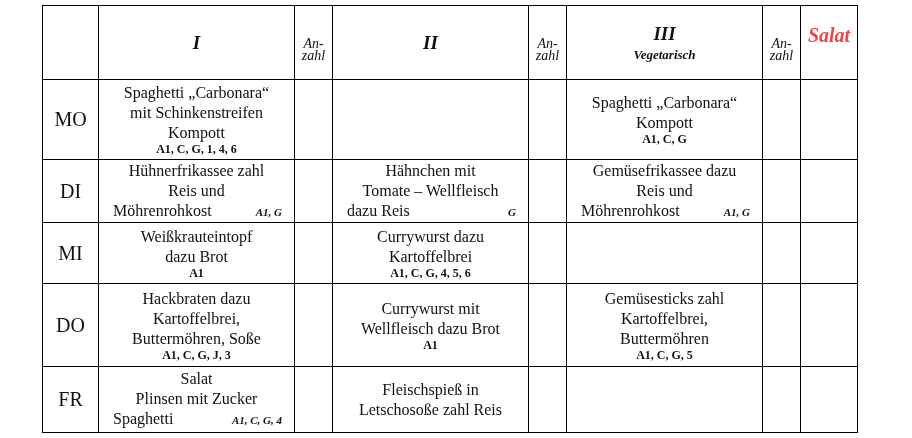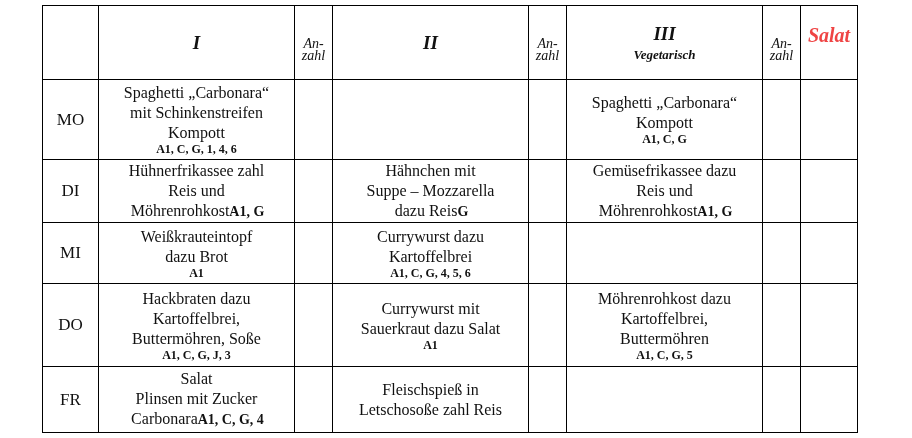--- a/index.html
+++ b/index.html
@@ -8,26 +8,26 @@
   table.menu { position:absolute; left:42px; top:5px; border-collapse:collapse; table-layout:fixed; }
   table.menu td, table.menu th { border:1.5px solid #000; padding:0; text-align:center; vertical-align:middle; }
   col.c-day { width:56px; } col.c-meal { width:196px; } col.c-count { width:38px; } col.c-salad { width:57px; }
   tr.h-row { height:74px; } tr.r-mo { height:80px; } tr.r-di { height:63px; } tr.r-mi { height:61px; }
   tr.r-do { height:83px; } tr.r-fr { height:66px; }
   .hdr-main { font-weight:bold; font-style:italic; font-size:19px; }
   .hdr-sub { font-weight:bold; font-style:italic; font-size:13px; display:block; margin-top:2px; }
   .hdr-count { font-weight:normal; font-style:italic; font-size:14px; line-height:12px; vertical-align:top; padding-top:14px !important; }
   .hdr-count span { display:block; }
   .hdr-salad { font-weight:bold; font-style:italic; font-size:20px; color:#ef4444; vertical-align:top !important; padding-top:18px !important; }
-  .day { font-size:17px; }
+  .day { font-size:20px; }
   .dish { font-size:16px; line-height:20px; }
   .dish .line { display:block; }
   .dish .alg { font-weight:bold; font-size:12px; line-height:13px; display:block; }
-  .dish .line-alg { display:flex; justify-content:center; align-items:baseline; padding:0 12px 0 14px; }
-  .dish .line-alg .alg-inline { font-weight:bold; font-size:14px; }
+  .dish .line-alg { display:flex; justify-content:space-between; align-items:baseline; padding:0 12px 0 14px; }
+  .dish .line-alg .alg-inline { font-weight:bold; font-size:11px;font-style:italic; }
   .count-cell, .salad-cell { }
 </style>
 </head>
 <body>
 
 <table class="menu">
   <colgroup>
     <col class="c-day">
       <col class="c-meal">
       <col class="c-count">
@@ -87,21 +87,21 @@
           <span class="line">Hühnerfrikassee zahl</span>
           <span class="line">Reis und</span>
           <span class="line line-alg">
             <span>Möhrenrohkost</span>
             <span class="alg-inline">A1, G</span>
           </span>
         </td>
         <td class="count-cell"></td>
         <td class="dish">
           <span class="line">Hähnchen mit</span>
-          <span class="line">Suppe – Mozzarella</span>
+          <span class="line">Tomate – Wellfleisch</span>
           <span class="line line-alg">
             <span>dazu Reis</span>
             <span class="alg-inline">G</span>
           </span>
         </td>
         <td class="count-cell"></td>
         <td class="dish">
           <span class="line">Gemüsefrikassee dazu</span>
           <span class="line">Reis und</span>
           <span class="line line-alg">
@@ -134,40 +134,40 @@
         <td class="day">DO</td>
         <td class="dish">
           <span class="line">Hackbraten dazu</span>
           <span class="line">Kartoffelbrei,</span>
           <span class="line">Buttermöhren, Soße</span>
           <span class="alg">A1, C, G, J, 3</span>
         </td>
         <td class="count-cell"></td>
         <td class="dish">
           <span class="line">Currywurst mit</span>
-          <span class="line">Sauerkraut dazu Salat</span>
+          <span class="line">Wellfleisch dazu Brot</span>
           <span class="alg">A1</span>
         </td>
         <td class="count-cell"></td>
         <td class="dish">
-          <span class="line">Möhrenrohkost dazu</span>
+          <span class="line">Gemüsesticks zahl</span>
           <span class="line">Kartoffelbrei,</span>
           <span class="line">Buttermöhren</span>
           <span class="alg">A1, C, G, 5</span>
         </td>
         <td class="count-cell"></td>
         <td class="salad-cell"></td>
       </tr>
       <tr class="r-fr">
         <td class="day">FR</td>
         <td class="dish">
           <span class="line">Salat</span>
           <span class="line">Plinsen mit Zucker</span>
           <span class="line line-alg">
-            <span>Carbonara</span>
+            <span>Spaghetti</span>
             <span class="alg-inline">A1, C, G, 4</span>
           </span>
         </td>
         <td class="count-cell"></td>
         <td class="dish">
           <span class="line">Fleischspieß in</span>
           <span class="line">Letschosoße zahl Reis</span>
         </td>
         <td class="count-cell"></td>
         <td class="dish"></td>

